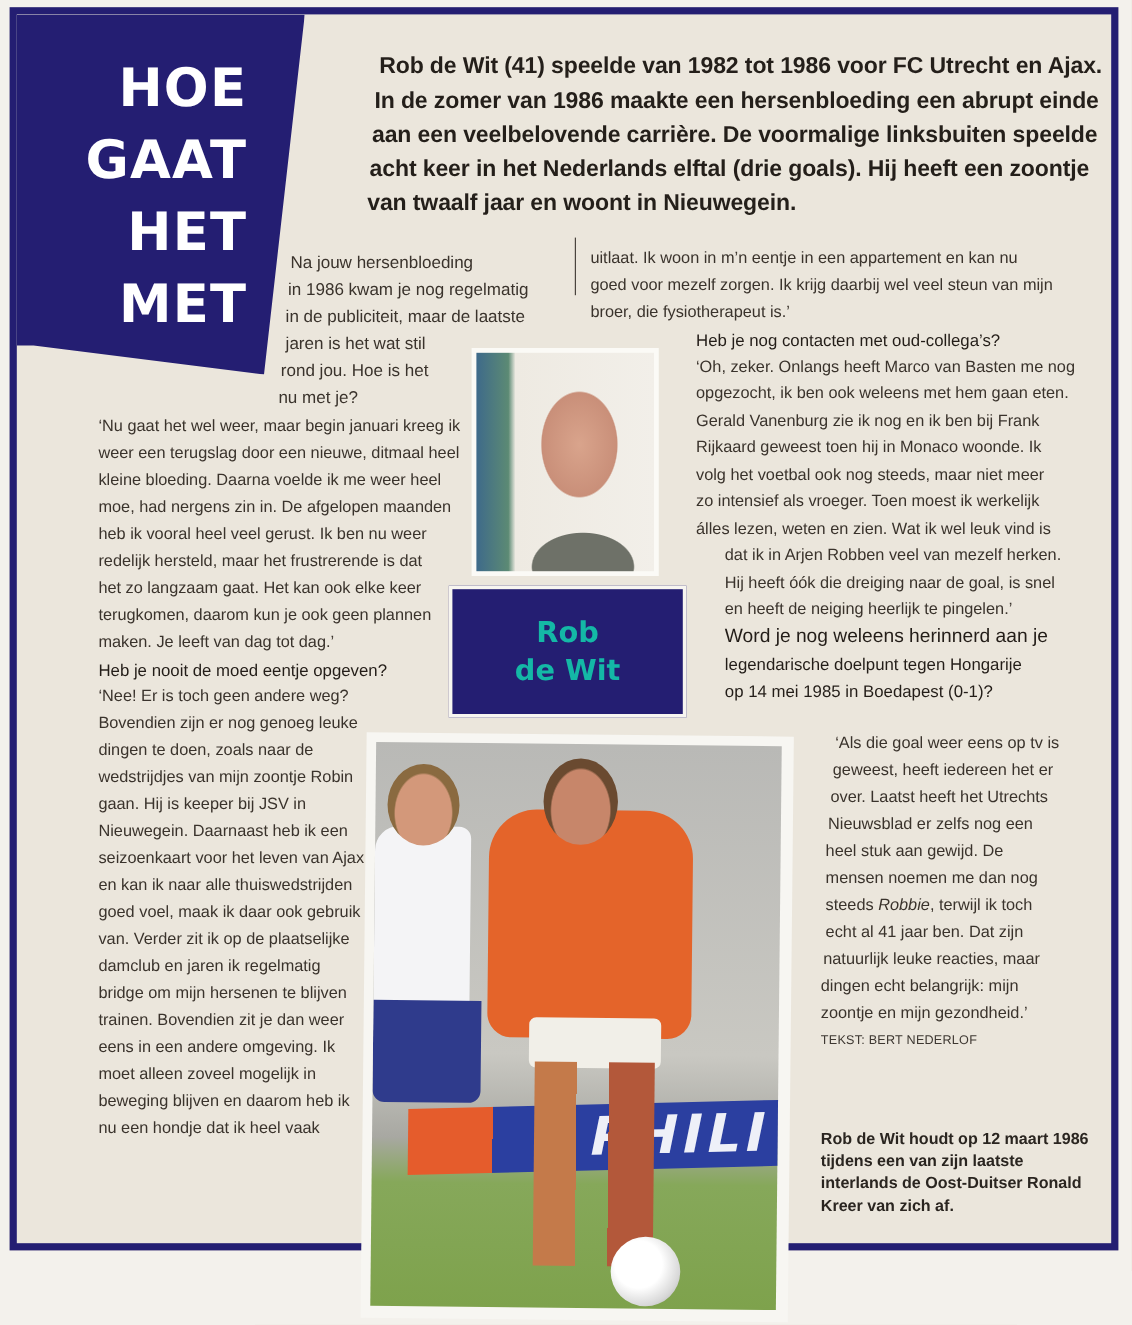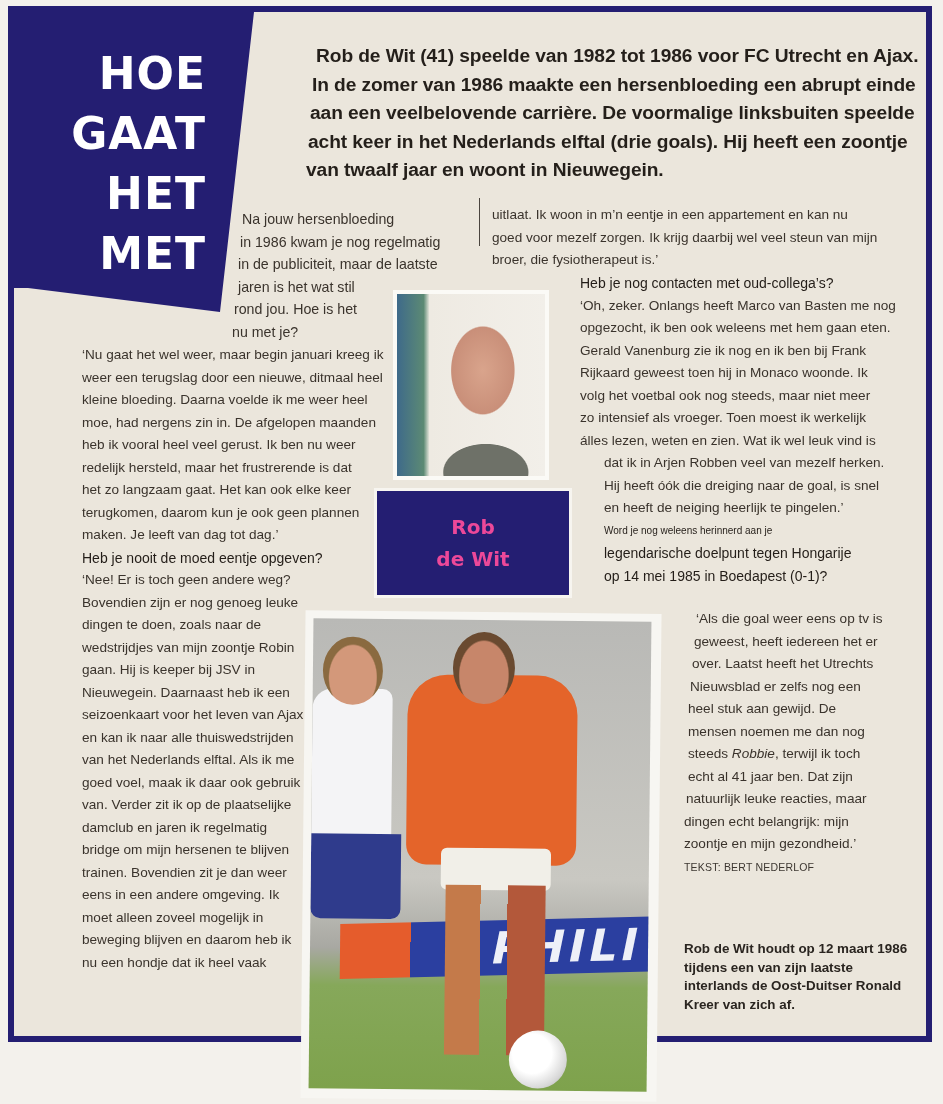--- a/index.html
+++ b/index.html
@@ -47,22 +47,22 @@
       radial-gradient(ellipse 52px 72px at 58% 42%, #d9a48c 0%, #c98f79 60%, transparent 62%),
       radial-gradient(ellipse 60px 40px at 60% 98%, #6e7168 0%, #6e7168 70%, transparent 72%),
       linear-gradient(90deg, #3e6a8a 0%, #5c8a74 18%, #eeeae2 22%, #f2efe9 100%);
   }
   .namebox {
     position:absolute; left:374px; top:488px; width:198px; height:110px;
     background:#241e72; border:3px solid #f7f5f0; box-sizing:border-box;
     display:flex; flex-direction:column; align-items:center; justify-content:center;
   }
   .namebox span {
-    color:#ec4899; font-family:"DejaVu Sans", sans-serif; font-weight:bold;
-    font-size:20px; line-height:32px;
+    color:#14b8a6; font-family:"DejaVu Sans", sans-serif; font-weight:bold;
+    font-size:24px; line-height:32px;
   }
   .action-photo {
     position:absolute; left:303px; top:612px; width:356px; height:488px;
     background:#f7f6f2; transform:rotate(0.6deg);
     padding:8px 10px 10px 8px; box-sizing:border-box;
   }
   .action-photo .img {
     width:100%; height:100%; position:relative; overflow:hidden;
     background:linear-gradient(180deg, #b9b9b6 0%, #c9c8c2 55%, #a8a8a2 70%, #86a85a 78%, #7ea24c 100%);
   }
@@ -131,21 +131,20 @@
     <span class="ln">maken. Je leeft van dag tot dag.’</span>
     <span class="ln q" style="font-size:14px">Heb je nooit de moed eentje opgeven?</span>
     <span class="ln">‘Nee! Er is toch geen andere weg?</span>
     <span class="ln">Bovendien zijn er nog genoeg leuke</span>
     <span class="ln">dingen te doen, zoals naar de</span>
     <span class="ln">wedstrijdjes van mijn zoontje Robin</span>
     <span class="ln">gaan. Hij is keeper bij JSV in</span>
     <span class="ln">Nieuwegein. Daarnaast heb ik een</span>
     <span class="ln">seizoenkaart voor het leven van Ajax</span>
     <span class="ln">en kan ik naar alle thuiswedstrijden</span>
-    <span class="ln">van het Nederlands elftal. Als ik me</span>
     <span class="ln">goed voel, maak ik daar ook gebruik</span>
     <span class="ln">van. Verder zit ik op de plaatselijke</span>
     <span class="ln">damclub en jaren ik regelmatig</span>
     <span class="ln">bridge om mijn hersenen te blijven</span>
     <span class="ln">trainen. Bovendien zit je dan weer</span>
     <span class="ln">eens in een andere omgeving. Ik</span>
     <span class="ln">moet alleen zoveel mogelijk in</span>
     <span class="ln">beweging blijven en daarom heb ik</span>
     <span class="ln">nu een hondje dat ik heel vaak</span>
   </div>
@@ -163,21 +162,21 @@
     <span class="ln">‘Oh, zeker. Onlangs heeft Marco van Basten me nog</span>
     <span class="ln">opgezocht, ik ben ook weleens met hem gaan eten.</span>
     <span class="ln">Gerald Vanenburg zie ik nog en ik ben bij Frank</span>
     <span class="ln">Rijkaard geweest toen hij in Monaco woonde. Ik</span>
     <span class="ln">volg het voetbal ook nog steeds, maar niet meer</span>
     <span class="ln">zo intensief als vroeger. Toen moest ik werkelijk</span>
     <span class="ln">álles lezen, weten en zien. Wat ik wel leuk vind is</span>
     <span class="ln" style="padding-left:24px">dat ik in Arjen Robben veel van mezelf herken.</span>
     <span class="ln" style="padding-left:24px">Hij heeft óók die dreiging naar de goal, is snel</span>
     <span class="ln" style="padding-left:24px">en heeft de neiging heerlijk te pingelen.’</span>
-    <span class="ln q" style="font-size:10px; padding-left:24px">Word je nog weleens herinnerd aan je</span>
+    <span class="ln q" style="font-size:16px; padding-left:24px">Word je nog weleens herinnerd aan je</span>
     <span class="ln q" style="font-size:14px; padding-left:24px">legendarische doelpunt tegen Hongarije</span>
     <span class="ln q" style="font-size:14px; padding-left:24px">op 14 mei 1985 in Boedapest (0-1)?</span>
   </div>
 
   <div class="block txt" style="left:670px; top:596px; width:230px;">
     <span class="ln" style="padding-left:12px">‘Als die goal weer eens op tv is</span>
     <span class="ln" style="padding-left:10px">geweest, heeft iedereen het er</span>
     <span class="ln" style="padding-left:8px">over. Laatst heeft het Utrechts</span>
     <span class="ln" style="padding-left:6px">Nieuwsblad er zelfs nog een</span>
     <span class="ln" style="padding-left:4px">heel stuk aan gewijd. De</span>

